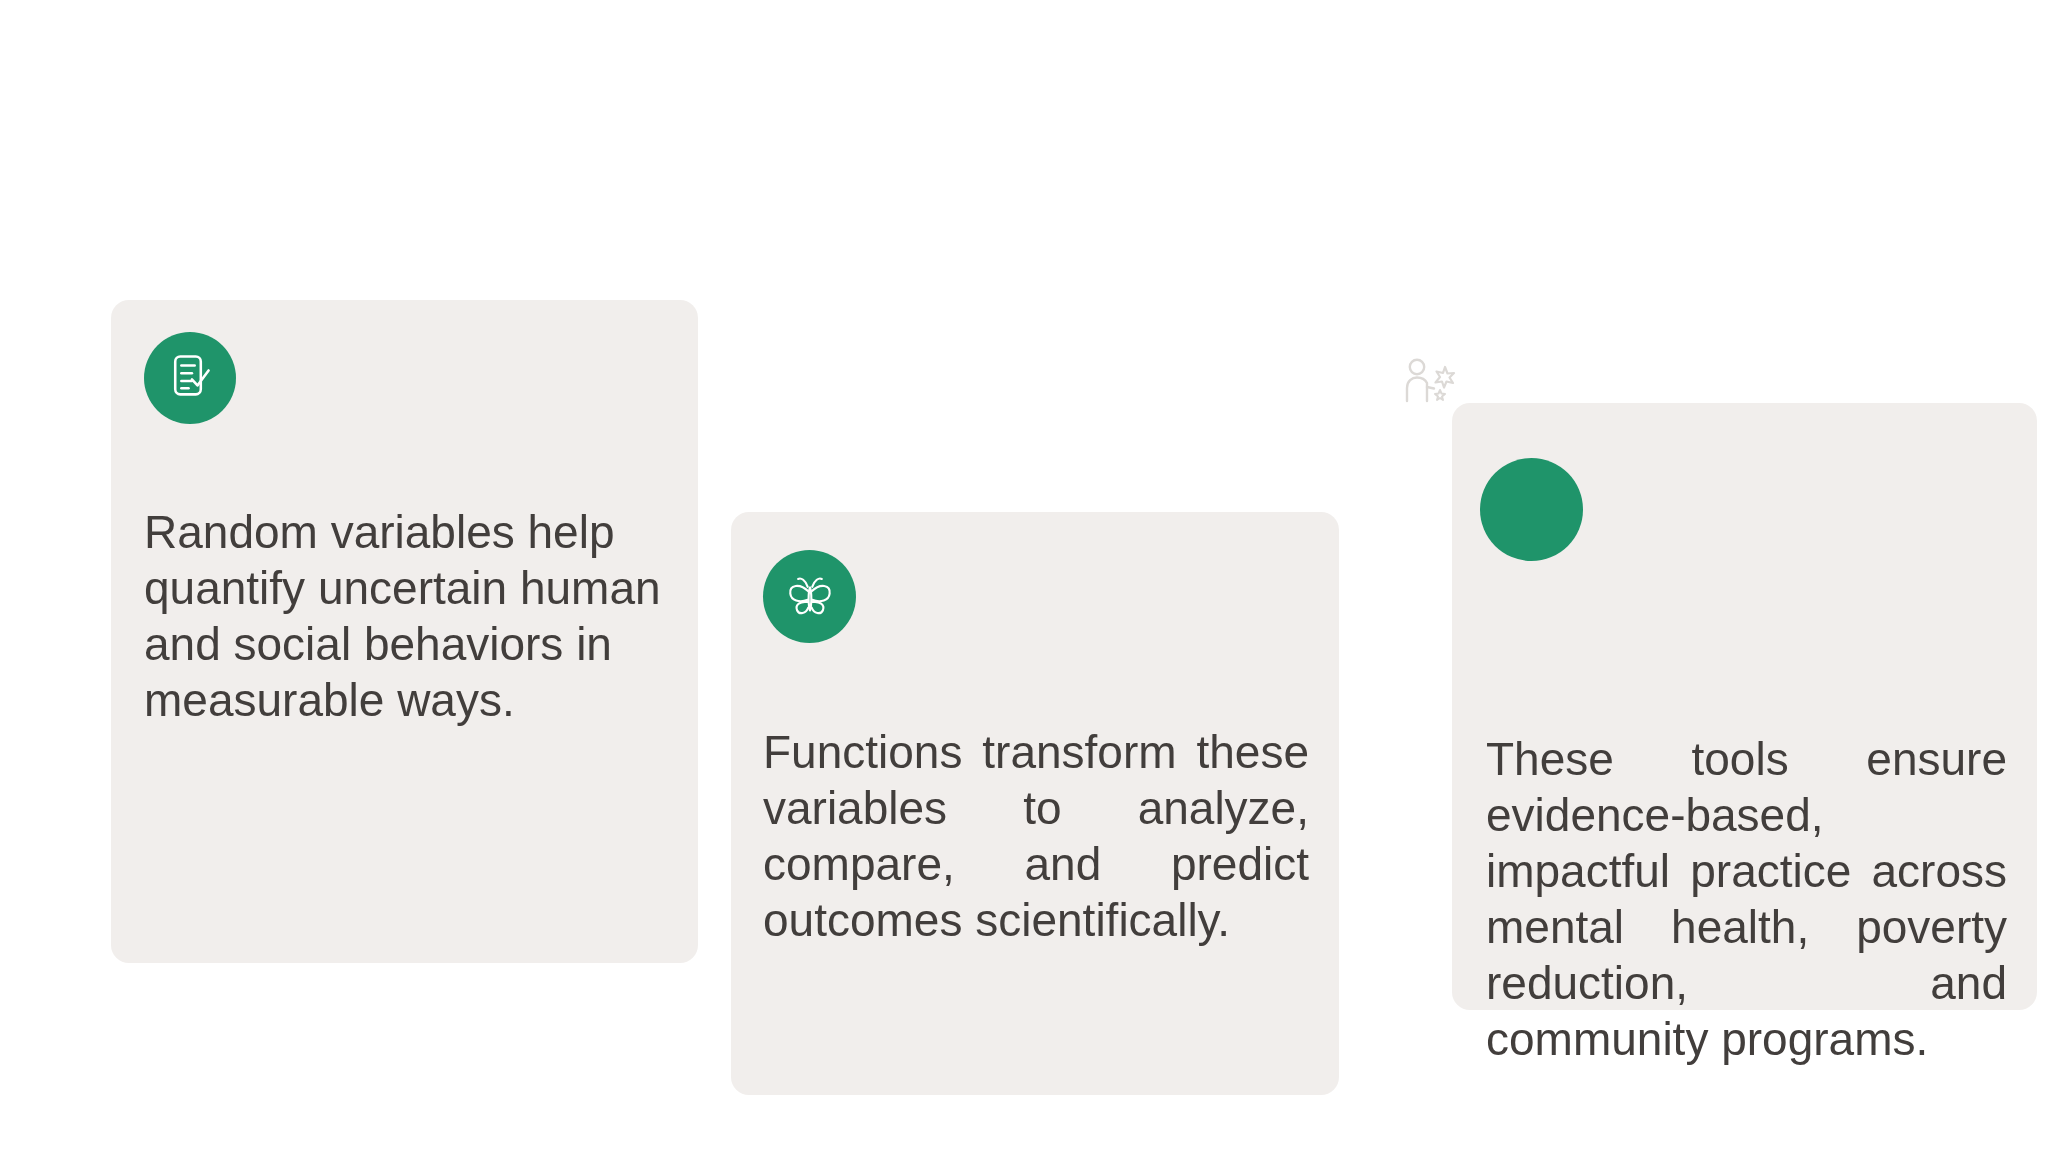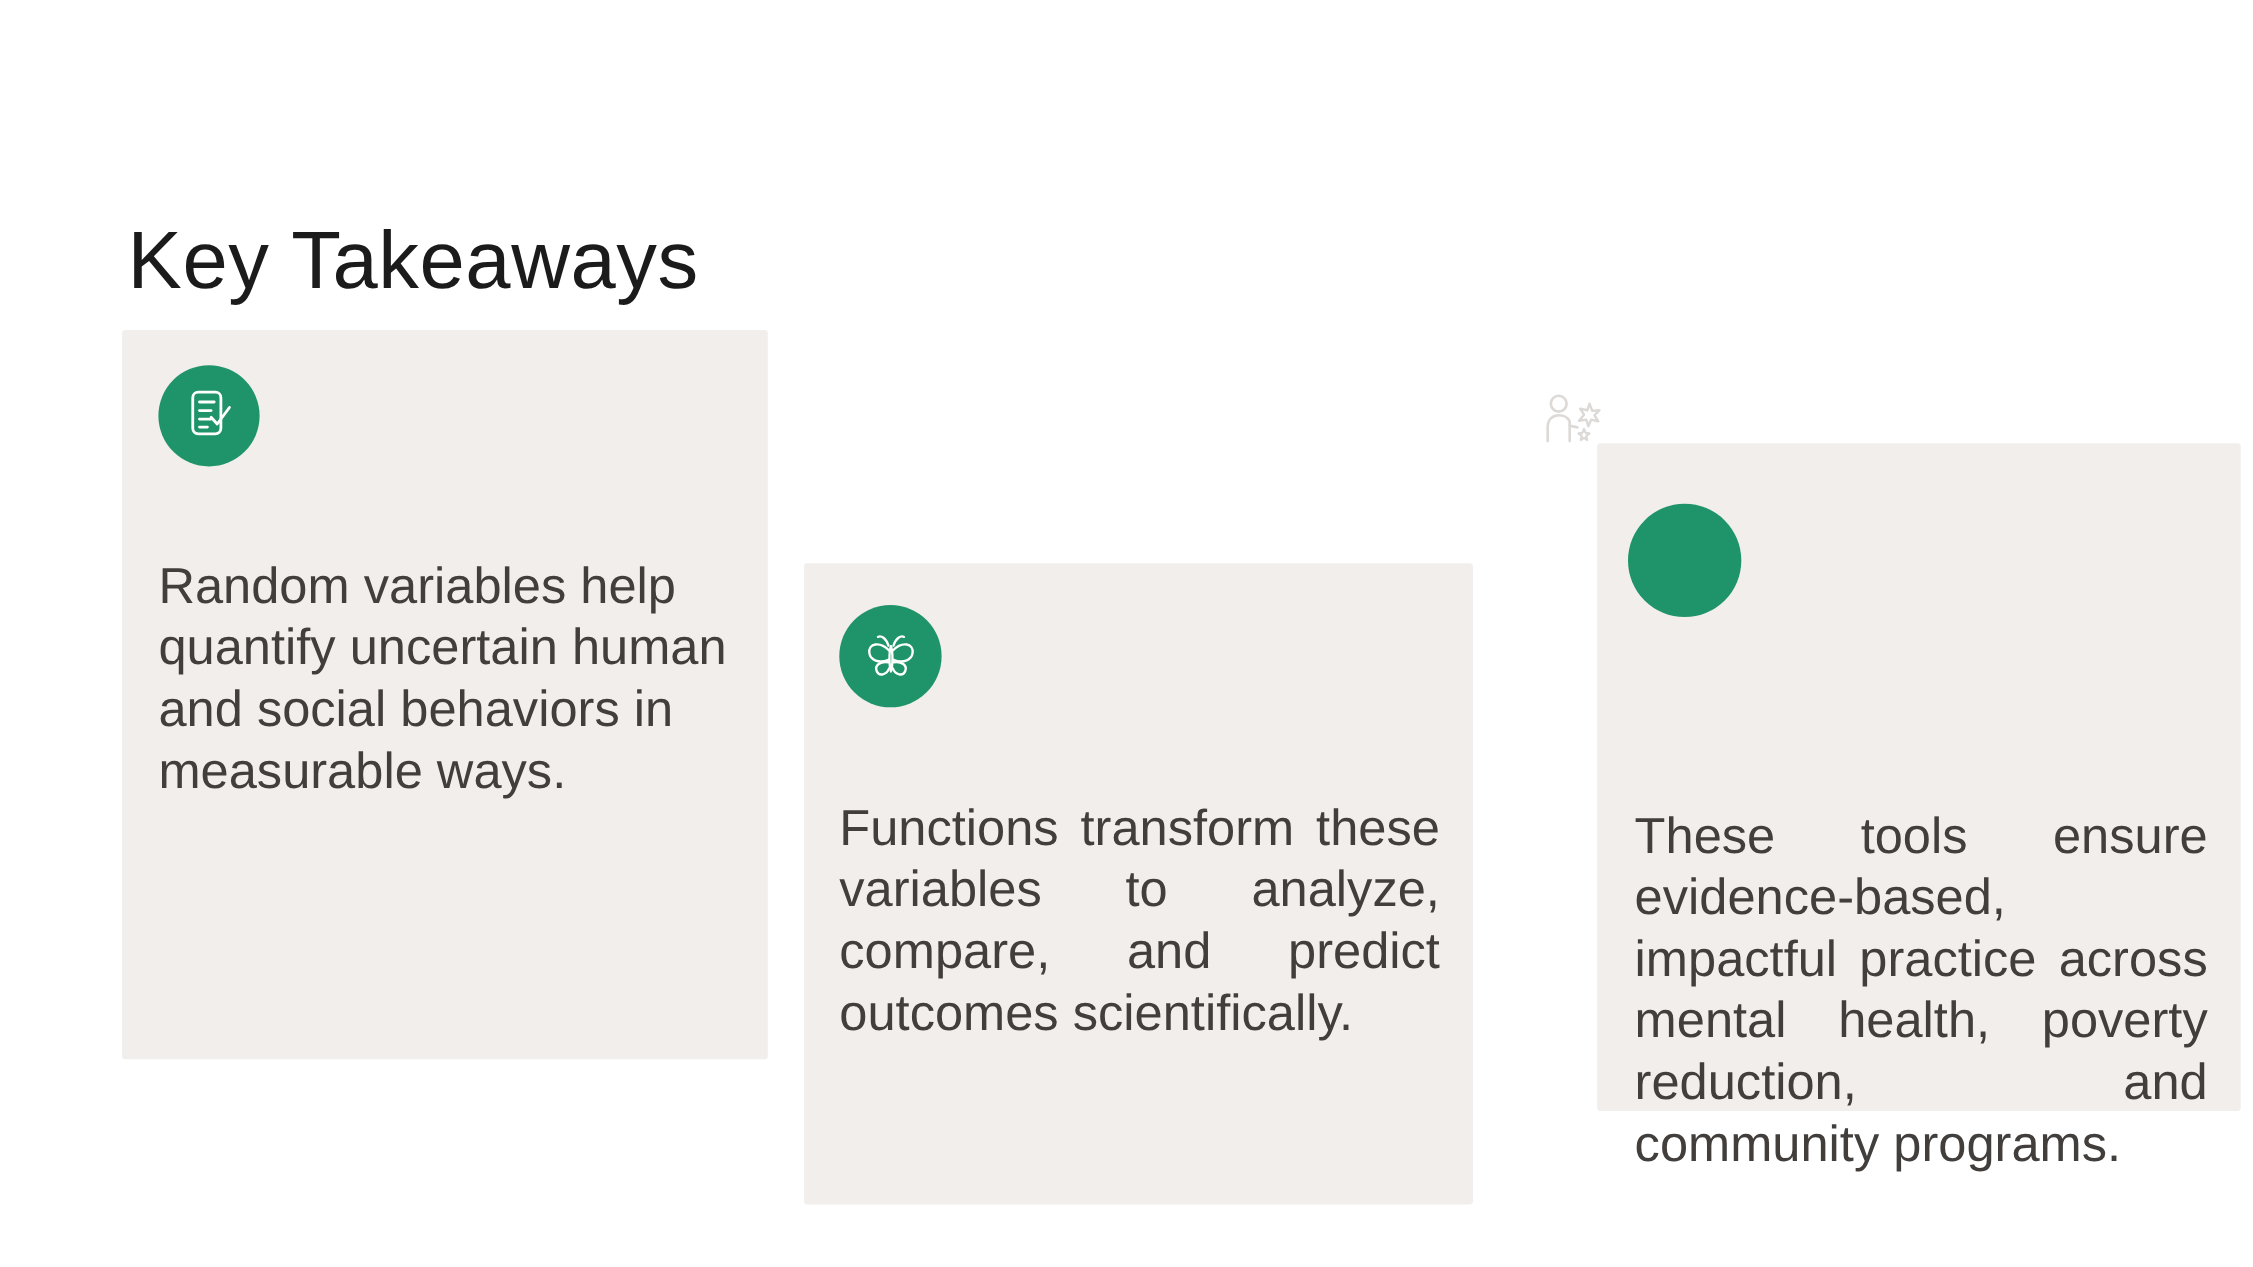--- a/index.html
+++ b/index.html
@@ -18,21 +18,21 @@
     font-size: 74px;
     line-height: 1.1;
     font-weight: 400;
     color: #1b1b1b;
     letter-spacing: 0.5px;
   }
 
   .card {
     position: absolute;
     background: #f1eeec;
-    border-radius: 3px;
+    border-radius: 18px;
   }
   .card-1 { left: 111px; top: 300px; width: 587px; height: 663px; }
   .card-2 { left: 731px; top: 512px; width: 608px; height: 583px; }
   .card-3 { left: 1452px; top: 403px; width: 585px; height: 607px; }
 
   .icon-circle {
     position: absolute;
     background: #1f946a;
     border-radius: 50%;
     display: flex; align-items: center; justify-content: center;
@@ -57,21 +57,20 @@
     position: absolute;
     left: 1400px; top: 357px;
     width: 58px; height: 46px;
   }
 </style>
 </head>
 <body>
 
 <div class="slide">
 
-  <h1 class="slide-title">Key Takeaways</h1>
 
   <svg class="ghost-icon" viewBox="0 0 58 46" fill="none">
     <circle cx="17" cy="10" r="7.2" stroke="#dcd9d6" stroke-width="2.4"></circle>
     <path d="M7 44 V31 C7 24 12 20.5 17 20.5 C21 20.5 25 22 27 26 L27 44" stroke="#dcd9d6" stroke-width="2.4" stroke-linecap="round" stroke-linejoin="round"></path>
     <path d="M27 30 L34 31.5" stroke="#dcd9d6" stroke-width="2.4" stroke-linecap="round"></path>
     <path d="M45 10 L47.5 16.5 L54 16 L49.5 20.5 L53 26 L46.5 24.5 L44 30.5 L42 24.5 L35.5 25.5 L40 20 L36.5 14.5 L43 16 Z" stroke="#dcd9d6" stroke-width="2.2" stroke-linejoin="round"></path>
     <path d="M40 33 L41.5 36.5 L45 37 L42 39.5 L43 43 L40 41 L37 43 L38 39.5 L35 37 L38.5 36.5 Z" stroke="#dcd9d6" stroke-width="2" stroke-linejoin="round"></path>
   </svg>
 
   <div class="card card-1">

